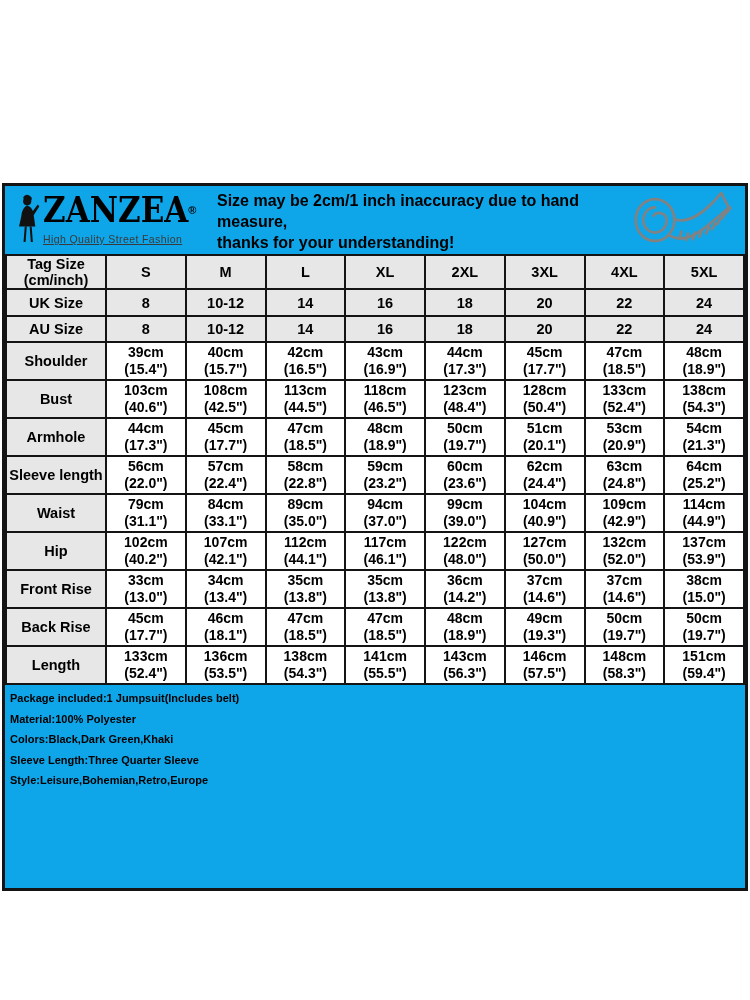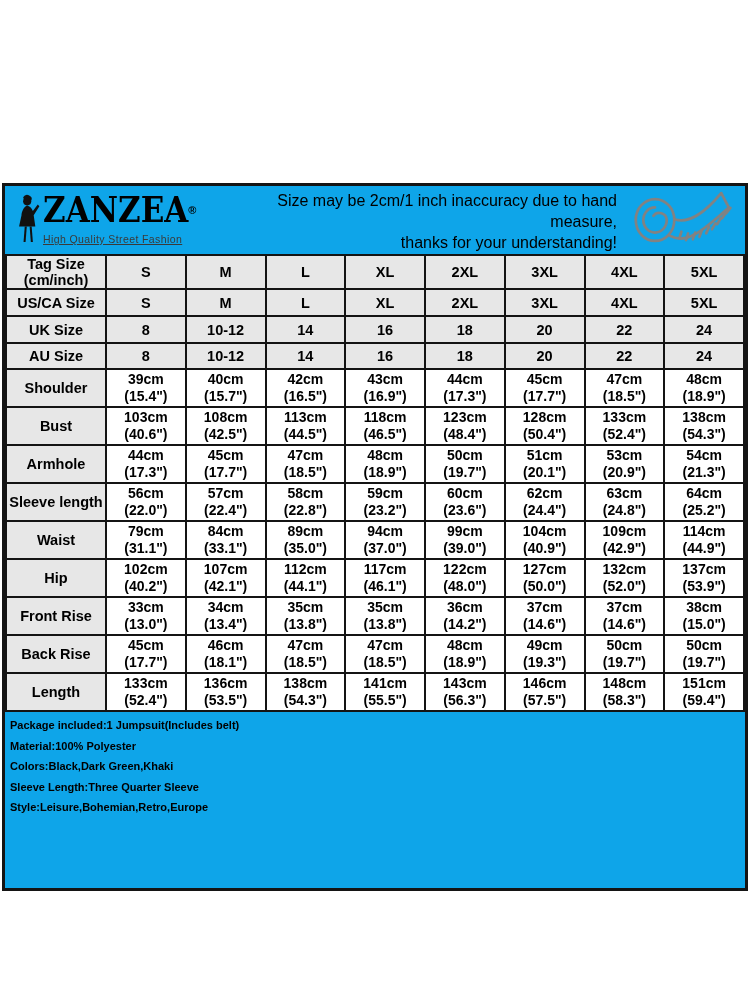--- a/index.html
+++ b/index.html
@@ -10,21 +10,21 @@
   
   .hdr{display:flex;align-items:center;height:68px;box-sizing:border-box;}
   .logo{width:212px;display:flex;align-items:center;padding-left:10px;box-sizing:border-box;}
   .logo-fig{width:26px;height:58px;flex:0 0 auto;}
   .logo-txt{margin-left:2px;}
   .brand-line{white-space:nowrap;line-height:34px;}
   .brand{font-family:"DejaVu Serif", serif;font-weight:700;font-size:31px;letter-spacing:0px;
          display:inline-block;transform:scaleY(1.12);transform-origin:left bottom;}
   .reg{font-size:11px;vertical-align:top;position:relative;top:-2px;font-weight:700;}
   .tagline{font-size:10.5px;color:#3a3a3a;letter-spacing:.4px;margin-top:-2px;white-space:nowrap;text-decoration:underline;}
-  .notice{flex:1;text-align:right;font-weight:400;font-size:16px;line-height:21px;padding-top:2px;}
+  .notice{flex:1;text-align:left;font-weight:700;font-size:16px;line-height:21px;padding-top:2px;}
   .tape{width:128px;display:flex;justify-content:center;align-items:center;}
   .tape svg{width:112px;height:62px;}
   
   table{border-collapse:collapse;width:740px;table-layout:fixed;}
   td,th{border:2px solid #141414;text-align:center;vertical-align:middle;
         font-weight:700;padding:0;}
   th{font-size:14.5px;background:#e7e7e7;margin-left:11px;}
   td{font-size:14.5px;background:#ffffff;}
   tr.gray td{background:#e7e7e7;}
   .r-tag{height:34px}.r-sz{height:27px}.r-au{height:26px}.r-m{height:38px}
@@ -94,31 +94,20 @@
         <td>S</td>
         <td>M</td>
         <td>L</td>
         <td>XL</td>
         <td>2XL</td>
         <td>3XL</td>
         <td>4XL</td>
         <td>5XL</td>
       </tr>
       <tr class="gray r-sz">
-        <th>US/CA Size</th>
-        <td>S</td>
-        <td>M</td>
-        <td>L</td>
-        <td>XL</td>
-        <td>2XL</td>
-        <td>3XL</td>
-        <td>4XL</td>
-        <td>5XL</td>
-      </tr>
-      <tr class="gray r-sz">
         <th>UK Size</th>
         <td>8</td>
         <td>10-12</td>
         <td>14</td>
         <td>16</td>
         <td>18</td>
         <td>20</td>
         <td>22</td>
         <td>24</td>
       </tr>

